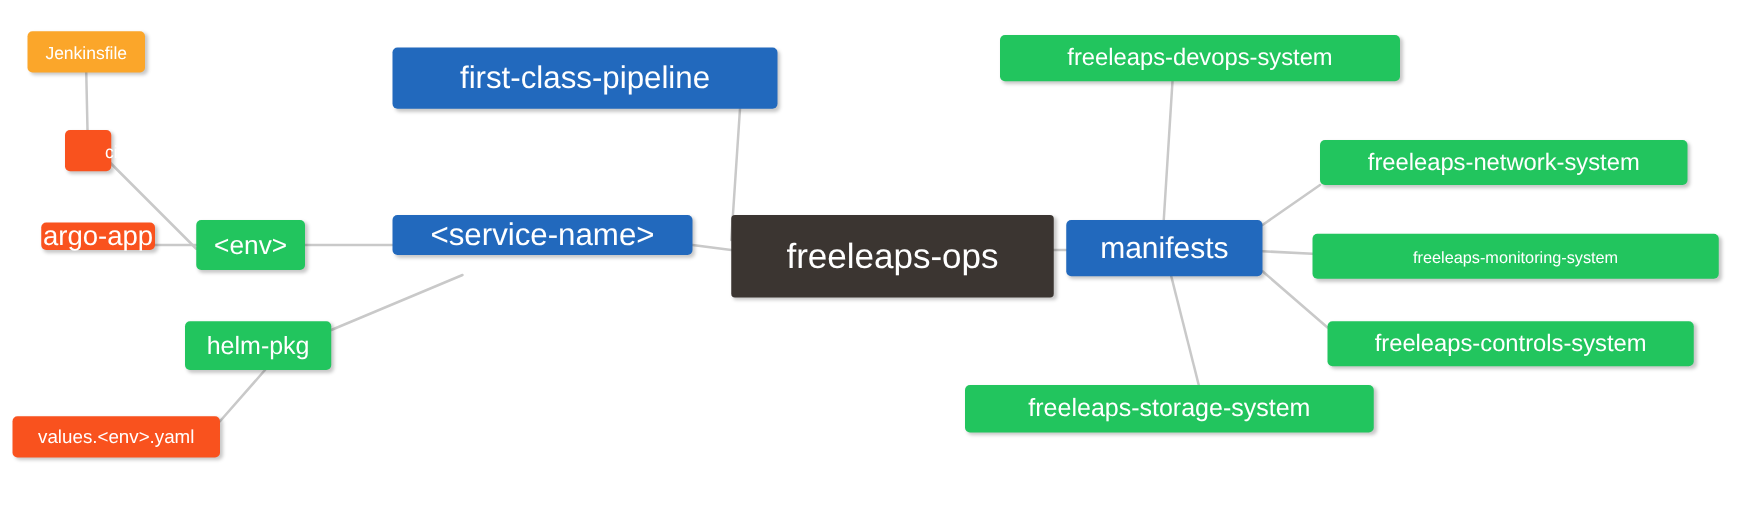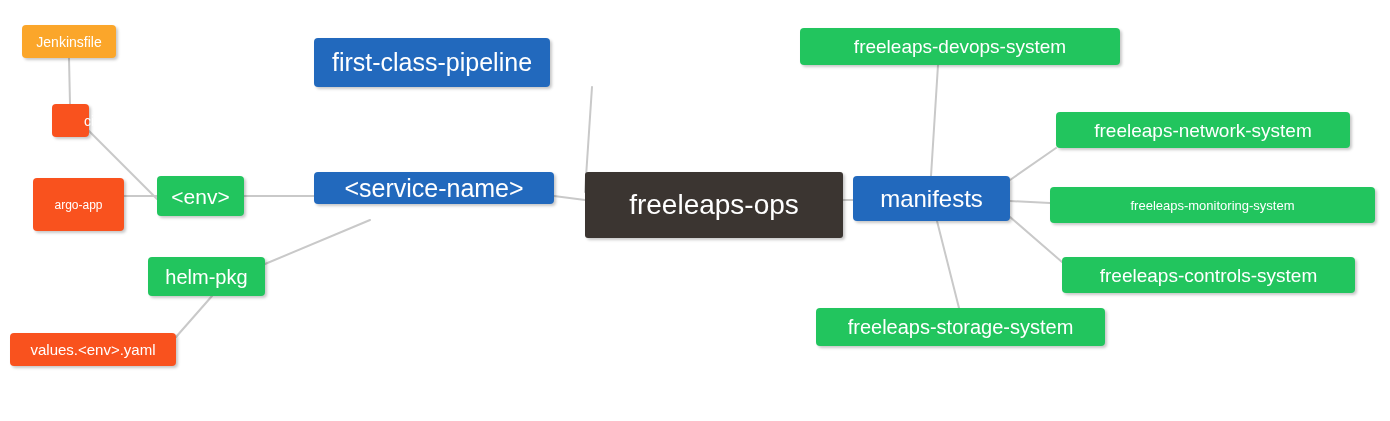--- a/index.html
+++ b/index.html
@@ -70,33 +70,33 @@
       <line x1="1062" y1="262" x2="1010" y2="217" stroke="#c9c9c9" stroke-width="2" stroke-linecap="round"></line>
       <line x1="959" y1="308" x2="937" y2="221" stroke="#c9c9c9" stroke-width="2" stroke-linecap="round"></line>
     </svg>
   <div id="node-layer">
       <div class="node orange" style="left: 22px; top: 25px; width: 94px; height: 33px; font-size: 14px;">
         <span>Jenkinsfile</span>
       </div>
       <div class="node red" style="left: 52px; top: 104px; width: 36px; height: 33px; font-size: 14px; padding-left: 37px;">
         <span>ci</span>
       </div>
-      <div class="node red" style="left: 33px; top: 178px; width: 91px; height: 53px; font-size: 12px;">
+      <div class="node red" style="left: 33px; top: 178px; width: 91px; height: 22px; font-size: 22px;">
         <span>argo-app</span>
       </div>
       <div class="node green" style="left: 157px; top: 176px; width: 87px; height: 40px; font-size: 21px;">
         <span>&lt;env&gt;</span>
       </div>
       <div class="node green" style="left: 148px; top: 257px; width: 117px; height: 39px; font-size: 20px;">
         <span>helm-pkg</span>
       </div>
       <div class="node red" style="left: 10px; top: 333px; width: 166px; height: 33px; font-size: 15px;">
         <span>values.&lt;env&gt;.yaml</span>
       </div>
-      <div class="node blue" style="left: 314px; top: 38px; width: 236px; height: 49px; font-size: 25px;">
+      <div class="node blue" style="left: 314px; top: 38px; width: 308px; height: 49px; font-size: 25px;">
         <span>first-class-pipeline</span>
       </div>
       <div class="node blue" style="left: 314px; top: 172px; width: 240px; height: 32px; font-size: 25px;">
         <span>&lt;service-name&gt;</span>
       </div>
       <div class="node root" style="left: 585px; top: 172px; width: 258px; height: 66px; font-size: 28px;">
         <span>freeleaps-ops</span>
       </div>
       <div class="node blue" style="left: 853px; top: 176px; width: 157px; height: 45px; font-size: 24px;">
         <span>manifests</span>
@@ -106,17 +106,17 @@
       </div>
       <div class="node green" style="left: 1056px; top: 112px; width: 294px; height: 36px; font-size: 19px;">
         <span>freeleaps-network-system</span>
       </div>
       <div class="node green" style="left: 1050px; top: 187px; width: 325px; height: 36px; font-size: 13px;">
         <span>freeleaps-monitoring-system</span>
       </div>
       <div class="node green" style="left: 1062px; top: 257px; width: 293px; height: 36px; font-size: 19px;">
         <span>freeleaps-controls-system</span>
       </div>
-      <div class="node green" style="left: 816px; top: 308px; width: 289px; height: 38px; font-size: 20px; align-items: center;">
+      <div class="node green" style="left: 772px; top: 308px; width: 327px; height: 38px; font-size: 20px; align-items: center;">
         <span>freeleaps-storage-system</span>
       </div>
     </div>
 </div>
 
 </body></html>

